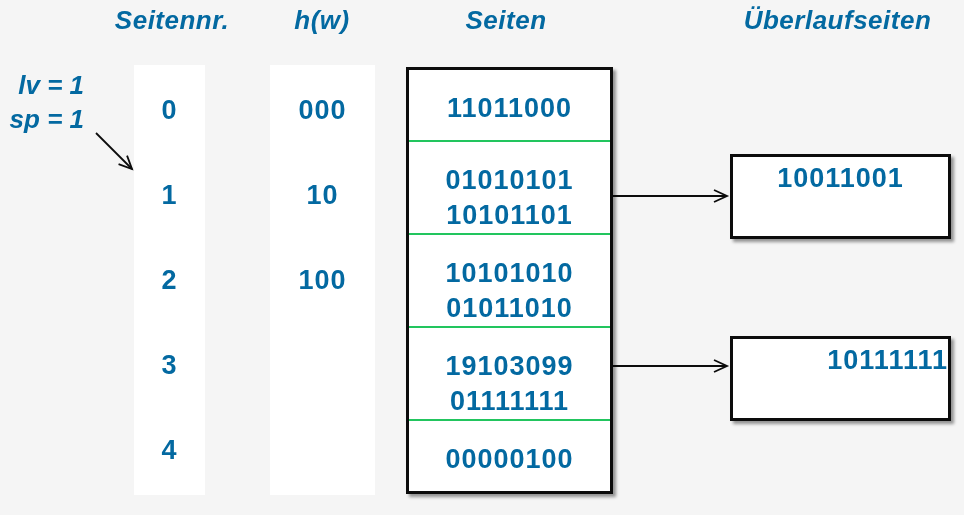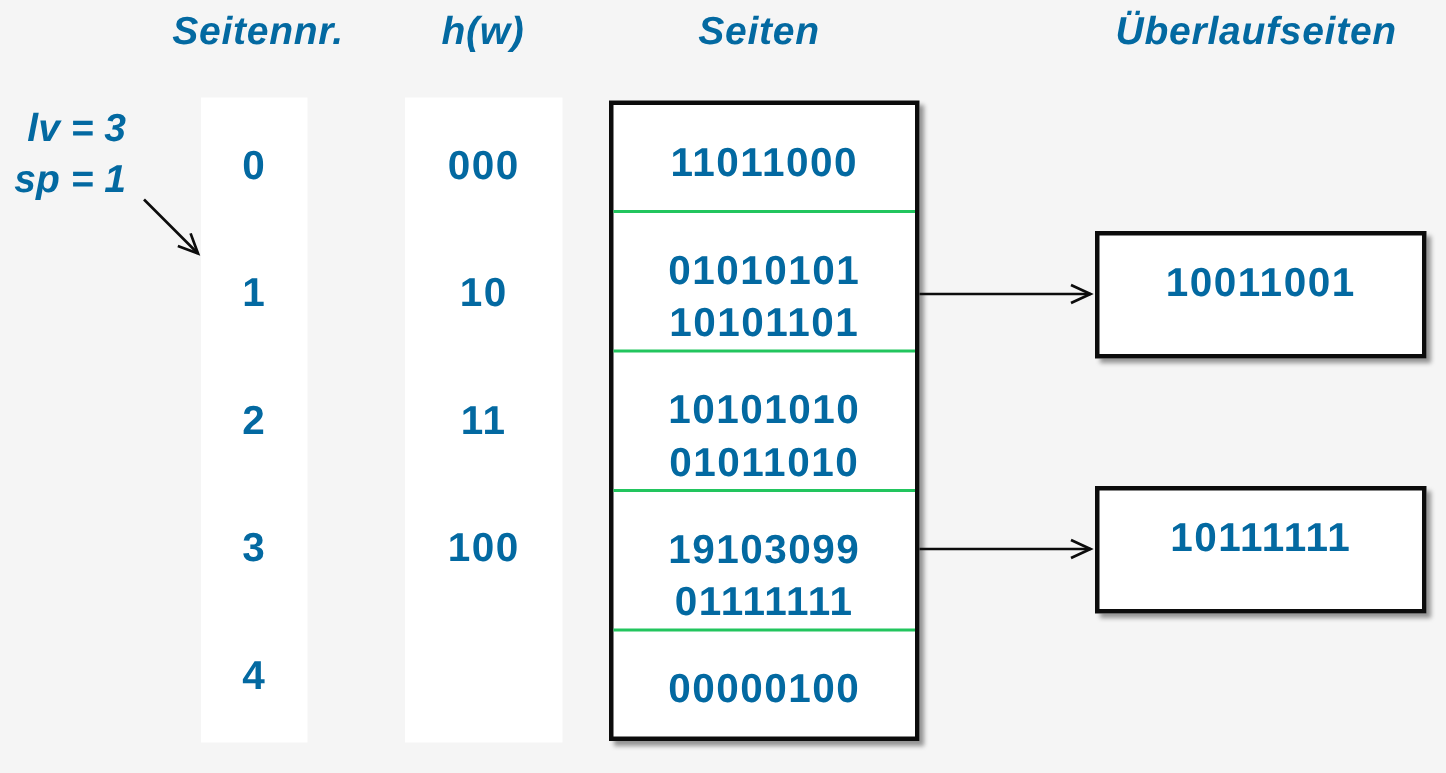--- a/index.html
+++ b/index.html
@@ -98,64 +98,63 @@
     position: absolute;
     left: 730px;
     width: 221px;
     height: 85px;
     background: #ffffff;
     border: 3px solid #0c0c0c;
     box-sizing: border-box;
     display: flex;
     justify-content: center;
     align-items: flex-start;
-    padding-top: 16px;
+    padding-top: 6px;
     font-size: 27px;
     font-weight: 600;
     letter-spacing: 1px;
     box-shadow: 3px 3px 3px rgba(0,0,0,0.40);
   }
   .overflow-1 { top: 154px; }
-  .overflow-2 { top: 324px; }
+  .overflow-2 { top: 336px; justify-content: flex-end; }
 
   .arrow-layer {
     position: absolute;
     left: 0; top: 0;
     width: 964px;
     height: 515px;
     pointer-events: none;
   }
 </style>
 </head>
 <body>
 
 <div class="canvas">
 
   <div class="hdr hdr-seitennr">Seitennr.</div>
   <div class="hdr hdr-seiten">Seiten</div>
   <div class="hdr hdr-hash">h(w)</div>
   <div class="hdr hdr-overflow">Überlaufseiten</div>
 
   <div class="annotation">
-    <div>lv = 3</div>
+    <div>lv = 1</div>
     <div>sp = 1</div>
   </div>
 
   <div class="strip strip-nr">
     <div class="cell">0</div>
     <div class="cell">1</div>
     <div class="cell">2</div>
     <div class="cell">3</div>
     <div class="cell">4</div>
   </div>
 
   <div class="strip strip-hash">
     <div class="cell">000</div>
     <div class="cell">10</div>
-    <div class="cell">11</div>
     <div class="cell">100</div>
   </div>
 
   <div class="pages-box">
     <div class="page-row">
       <span>11011000</span>
       <span></span>
     </div>
     <div class="page-row">
       <span>01010101</span>

